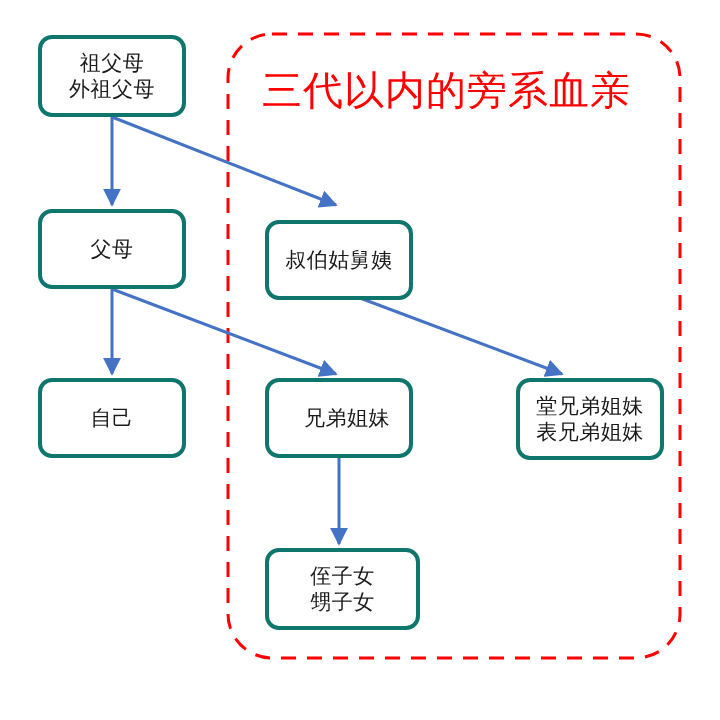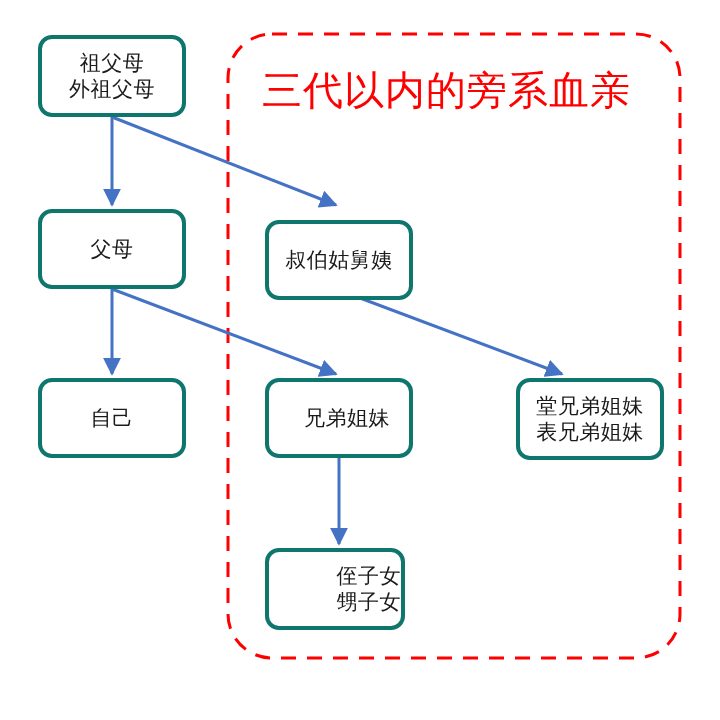--- a/index.html
+++ b/index.html
@@ -100,18 +100,18 @@
 
   <div class="node" style="left:265px; top:378px; width:148px; height:80px;padding-left:16px;">
     <span class="node-label">兄弟姐妹</span>
   </div>
 
   <div class="node" style="left:492px; top:378px; width:148px; height:82px;margin-left:24px;">
     <span class="node-label">堂兄弟姐妹
 表兄弟姐妹</span>
   </div>
 
-  <div class="node" style="left:265px; top:548px; width:140px; height:82px;justify-content:flex-end;">
+  <div class="node" style="left:265px; top:548px; width:155px; height:82px;">
     <span class="node-label">侄子女
 甥子女</span>
   </div>
 
 </div>
 
 </body></html>

